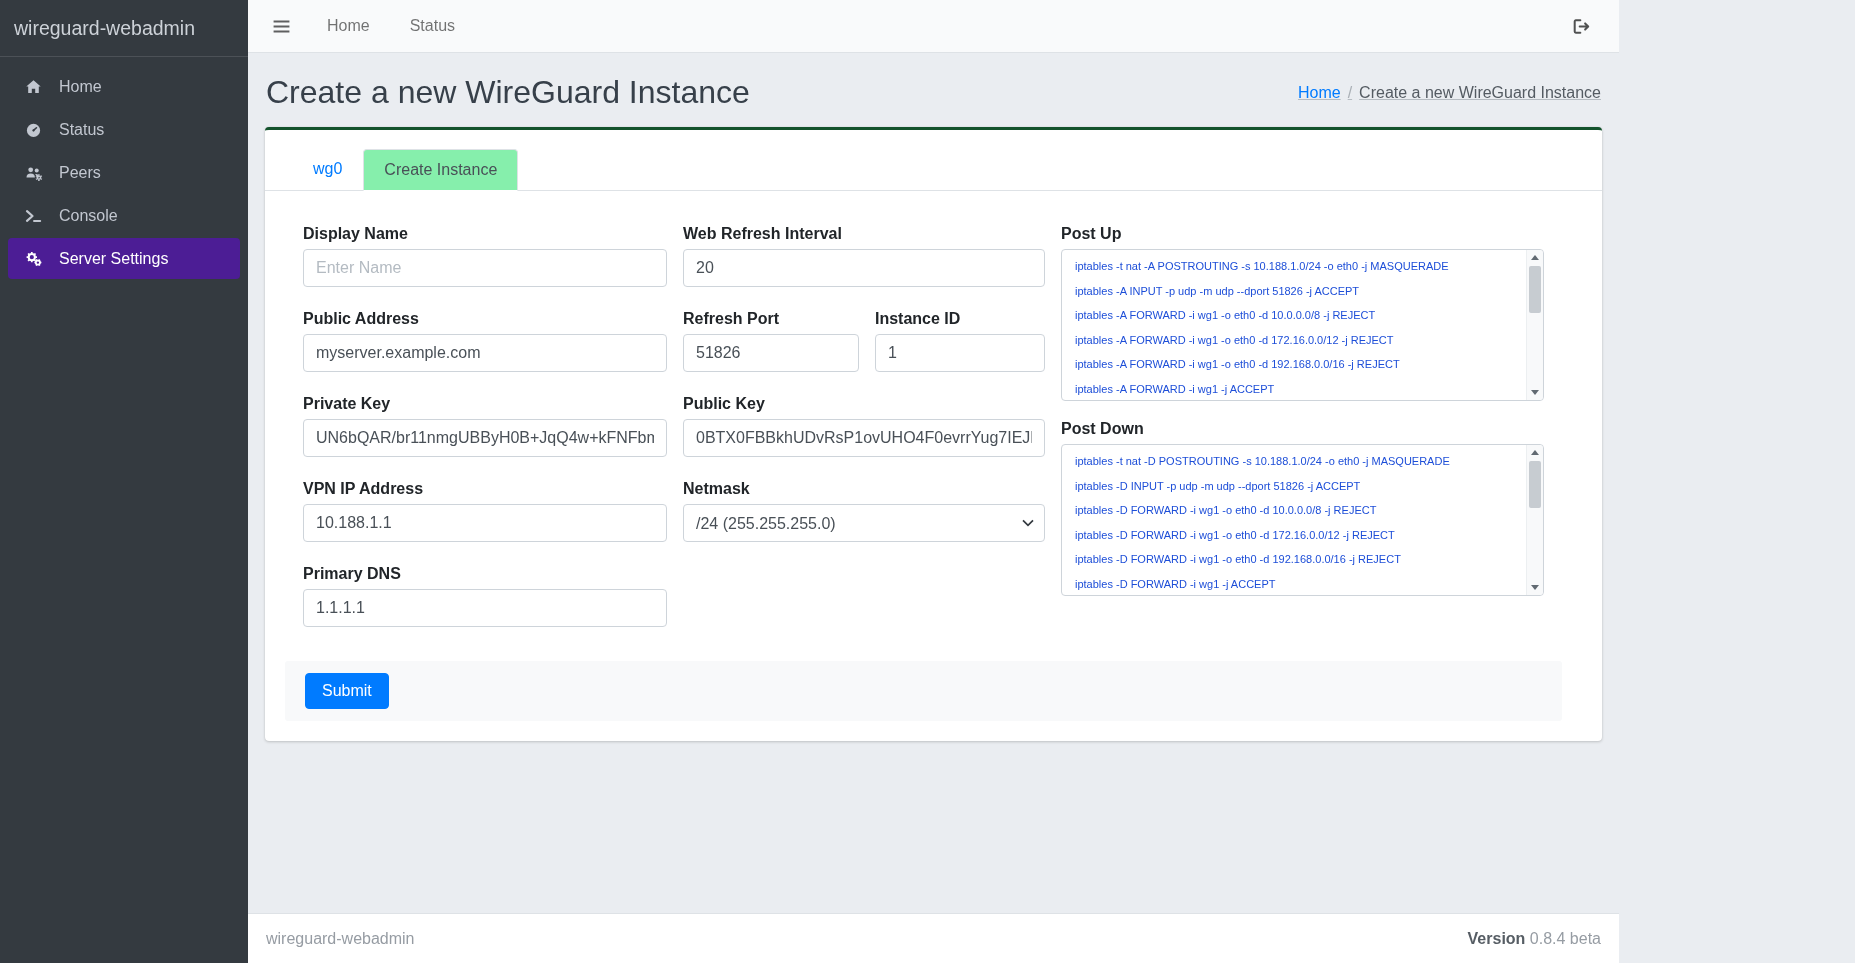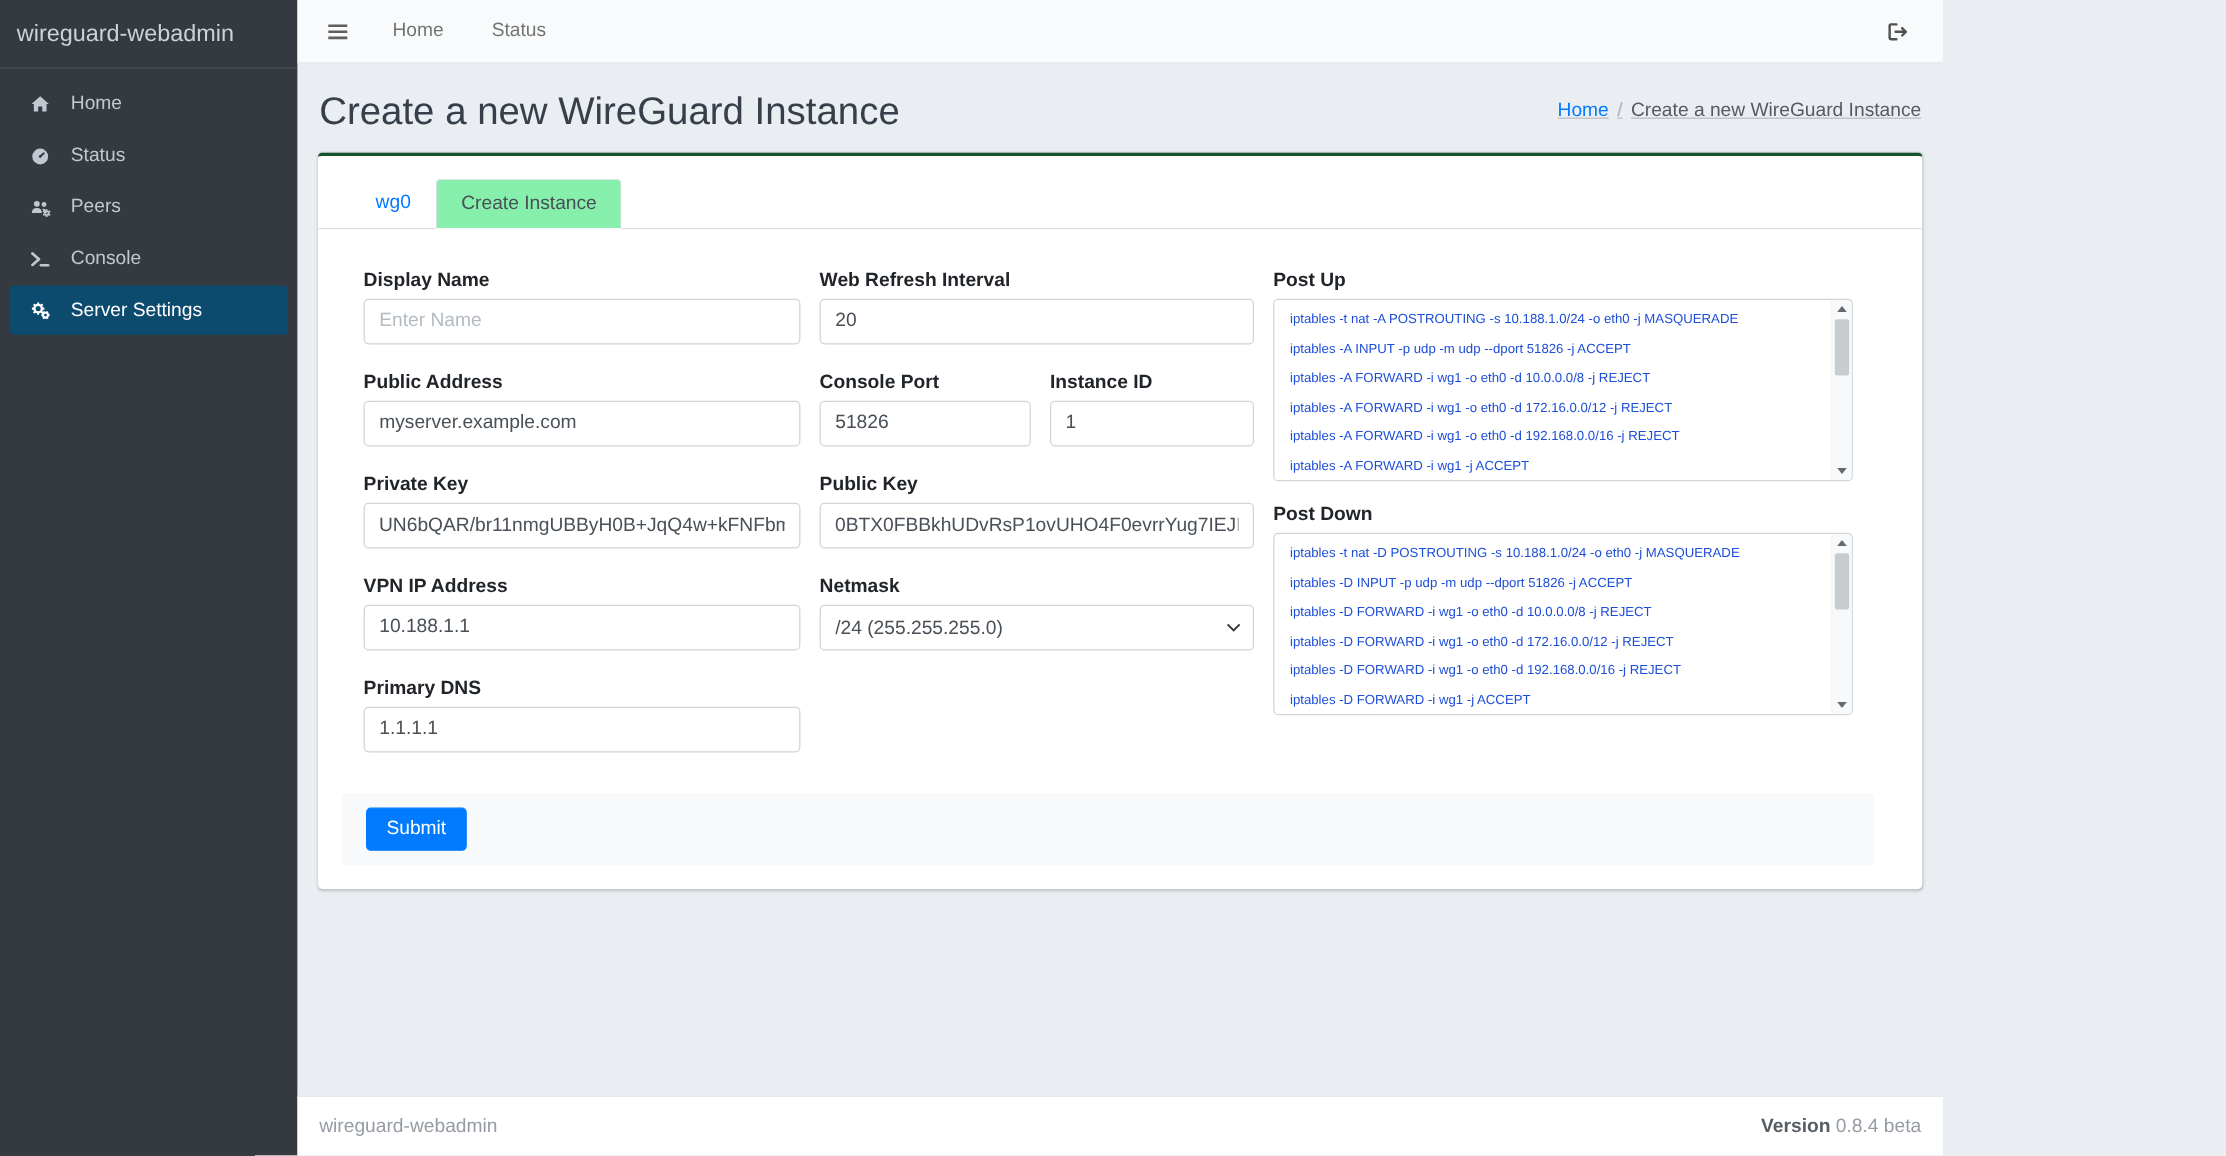--- a/index.html
+++ b/index.html
@@ -4,21 +4,21 @@
 <style>
   * { margin:0; padding:0; box-sizing:border-box; }
   html,body { width:1855px; height:963px; background:#eaedf1; font-family:"Liberation Sans",sans-serif; overflow:hidden; }
   .app { display:flex; width:1619px; height:963px; }
 
   
   .sidebar { width:248px; flex-shrink:0; background:#343a40; display:flex; flex-direction:column; }
   .brand { height:57px; display:flex; align-items:center; padding-left:14px; color:#cdd2d8; font-size:19.5px; border-bottom:1px solid rgba(255,255,255,.12); white-space:nowrap; }
   .menu { padding:9px 8px; }
   .menu-item { display:flex; align-items:center; height:41px; margin-bottom:2px; padding-left:13px; color:#c2c7d0; font-size:16px; border-radius:4px; cursor:pointer; }
-  .menu-item.active { background:#0c4a6e; color:#fff;align-items:center; }
+  .menu-item.active { background:#4c1d95; color:#fff;align-items:center; }
   .mi-icon { width:25px; margin-right:13px; display:flex; justify-content:center; align-items:center; }
   .mi-icon svg { display:block; }
   .needle { fill:#343a40; }
 
   
   .main { flex:1; min-width:0; display:flex; flex-direction:column; background:#eaedf1; }
   .navbar { height:53px; background:#f9fafb; border-bottom:1px solid #dee2e6; display:flex; align-items:center; padding:0 28px 0 24px; flex-shrink:0; }
   .hamburger { color:rgba(0,0,0,.62); margin-right:36px; cursor:pointer; display:flex; }
   .nav-link { color:rgba(0,0,0,.55); font-size:16px; margin-right:40px; text-decoration:none; cursor:pointer; }
   .nav-spacer { flex:1; }
@@ -206,21 +206,21 @@
               </div>
             </div>
 
             <div>
               <div class="form-group">
                 <label class="form-label">Web Refresh Interval</label>
                 <input class="form-control" value="20" style="">
               </div>
               <div class="form-group split">
                 <div class="split-a">
-                  <label class="form-label">Console Port</label>
+                  <label class="form-label">Refresh Port</label>
                   <input class="form-control" value="51826" style="">
                 </div>
                 <div class="split-b">
                   <label class="form-label">Instance ID</label>
                   <input class="form-control" value="1" style="">
                 </div>
               </div>
               <div class="form-group">
                 <label class="form-label">Public Key</label>
                 <input class="form-control" value="0BTX0FBBkhUDvRsP1ovUHO4F0evrrYug7IEJRyA3sr" style="">

